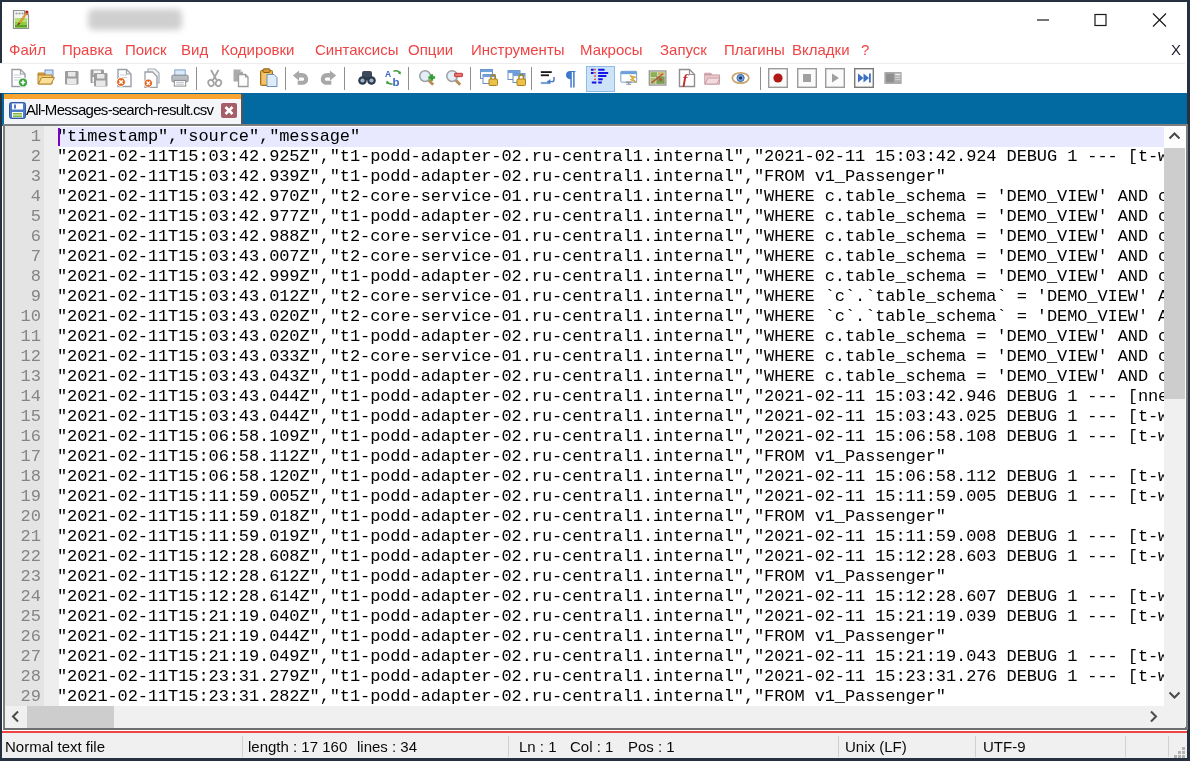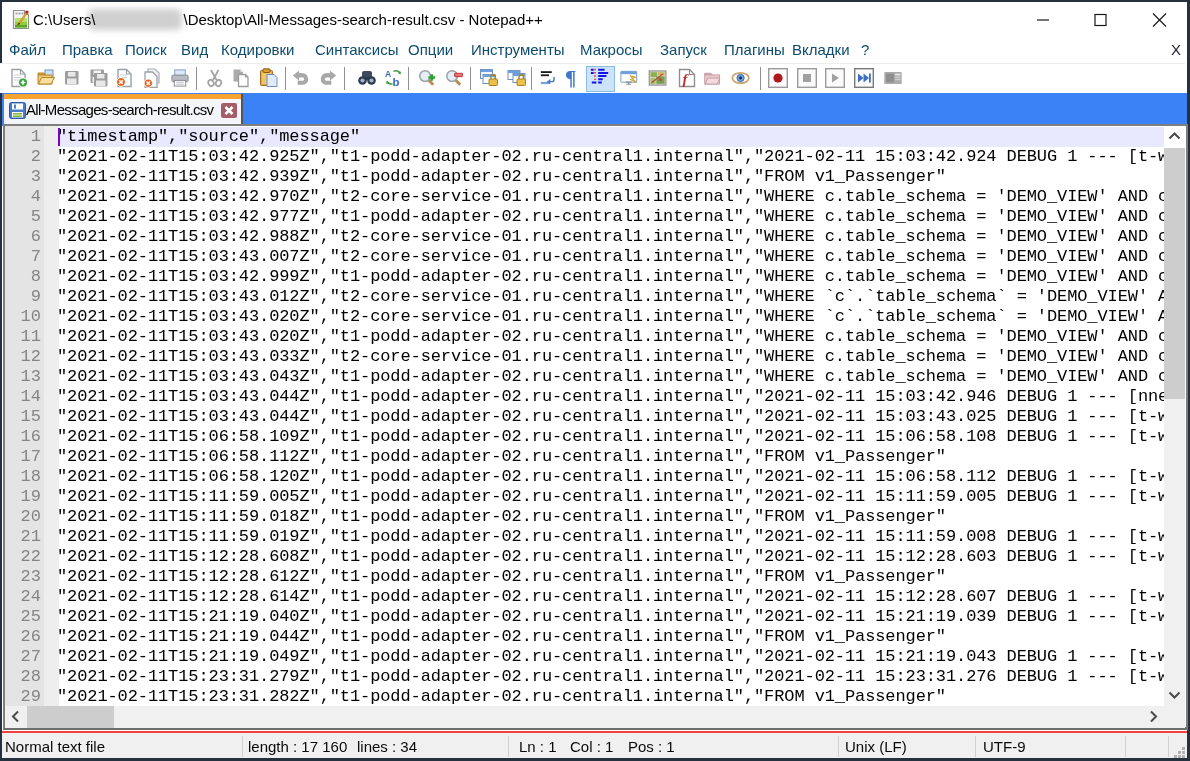--- a/index.html
+++ b/index.html
@@ -14,29 +14,29 @@
   #titlebar { position:absolute; left:0; top:0; width:1185px; height:35px; background:#fff; }
   #title-text { position:absolute; left:31px; top:9px; font-size:15px; color:#000; white-space:pre; }
   #blurbox { position:absolute; left:86px; top:7px; width:94px; height:21px; background:#cfcfcf; border-radius:5px; filter:blur(3px); }
   .wbtn { position:absolute; top:0; height:35px; width:47px; }
   #btn-min  { left:1017px; }
   #btn-max  { left:1075px; }
   #btn-close{ left:1133px; }
 
   
   #menubar { position:absolute; left:0; top:35px; width:1185px; height:26px; background:#fff; }
-  .mi { position:absolute; top:4px; font-size:15px; color:#0c4a6e; }
+  .mi { position:absolute; top:4px; font-size:15px; color:#ef4444; }
 
   
   #toolbar { position:absolute; left:-2px; top:61px; width:1185px; height:30px; background:#fff; border-top:1px solid #ededed;}
   .tsep { position:absolute; top:3px; width:1px; height:23px; background:#8f8f8f; }
   .ticon { position:absolute; top:5px; width:20px; height:20px; }
 
   
-  #tabbar { position:absolute; left:0; top:91px; width:1185px; height:33px; background:#3b82f6; }
+  #tabbar { position:absolute; left:0; top:91px; width:1185px; height:33px; background:#0369a1; }
   #tab { position:absolute; left:2px; top:1px; width:239px; height:30px; background:#f4f5f8;
          border-right:2px solid #555; }
   #tab-orange { position:absolute; left:0; top:0; width:100%; height:5px; background:#f9a431; }
   #tab-label { position:absolute; left:22px; top:7px; font-size:15px; color:#000; letter-spacing:-0.7px;}
   #tab-close { position:absolute; left:217px; top:9px; width:16px; height:15px; background:#a55d69; border-radius:2px; }
   #tab-close svg { position:absolute; left:0; top:0; }
 
   
   #editor { position:absolute; left:1px; top:122px; width:1185px; height:606px;
             border:2px solid #7e7e7e; border-bottom:3px solid #6e6e6e; background:#fff; }
@@ -79,21 +79,20 @@
 <rect x="4" y="9" width="12" height="4" fill="#b8e06e"></rect>
 <rect x="4" y="16" width="12" height="2.5" fill="#5da525"></rect>
 <circle cx="5.5" cy="4.5" r="1.1" fill="#9aa0a6"></circle>
         <circle cx="8.5" cy="4.5" r="1.1" fill="#9aa0a6"></circle>
         <circle cx="11.5" cy="4.5" r="1.1" fill="#9aa0a6"></circle>
 <path d="M16.5 3.5 l-7.5 11 -2 3 3.2-1.8 7.3-10.7 z" fill="#eda934" stroke="#b07820" stroke-width="0.6" transform="translate(-1,-1)"></path>
 <path d="M9 14.5 l-2 3 3.2-1.8 z" fill="#4a3520" transform="translate(-1,-1)"></path>
 <circle cx="16" cy="3" r="1.6" fill="#c01818"></circle>
       </svg>
     <div id="blurbox"></div>
-    <div id="title-text">C:\Users\<span style="display:inline-block;width:88px"></span>\Desktop\All-Messages-search-result.csv - Notepad++</div>
     <svg class="wbtn" id="btn-min" viewBox="0 0 47 35">
         <path d="M18 18 h12" stroke="#1a1a1a" stroke-width="1.2" fill="none"></path>
       </svg>
     <svg class="wbtn" id="btn-max" viewBox="0 0 47 35">
         <rect x="18" y="12.5" width="11" height="11" stroke="#1a1a1a" stroke-width="1.2" fill="none"></rect>
       </svg>
     <svg class="wbtn" id="btn-close" viewBox="0 0 47 35">
         <path d="M18 11.5 L31 24.5 M31 11.5 L18 24.5" stroke="#1a1a1a" stroke-width="1.2" fill="none"></path>
       </svg>
   </div>

